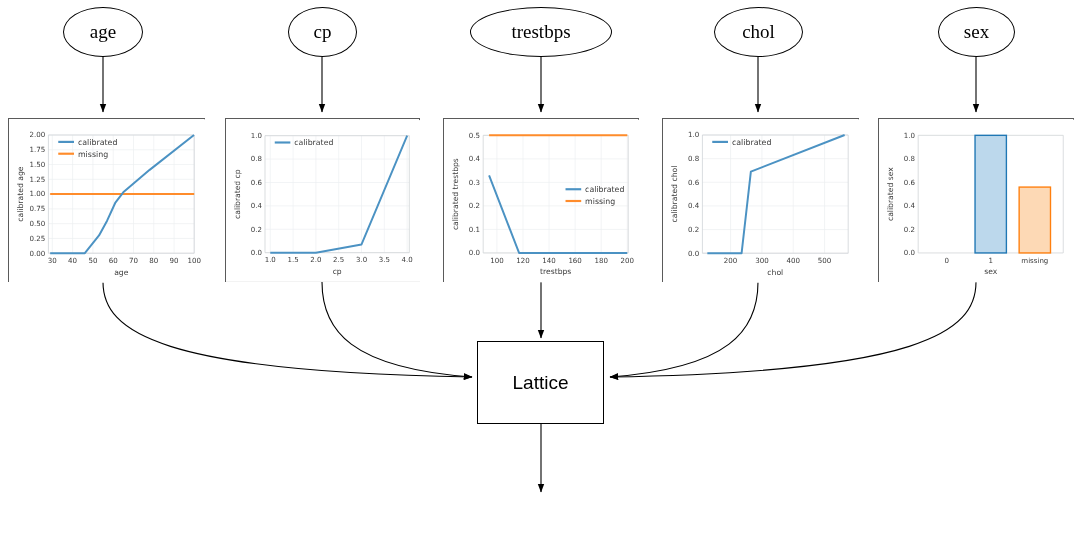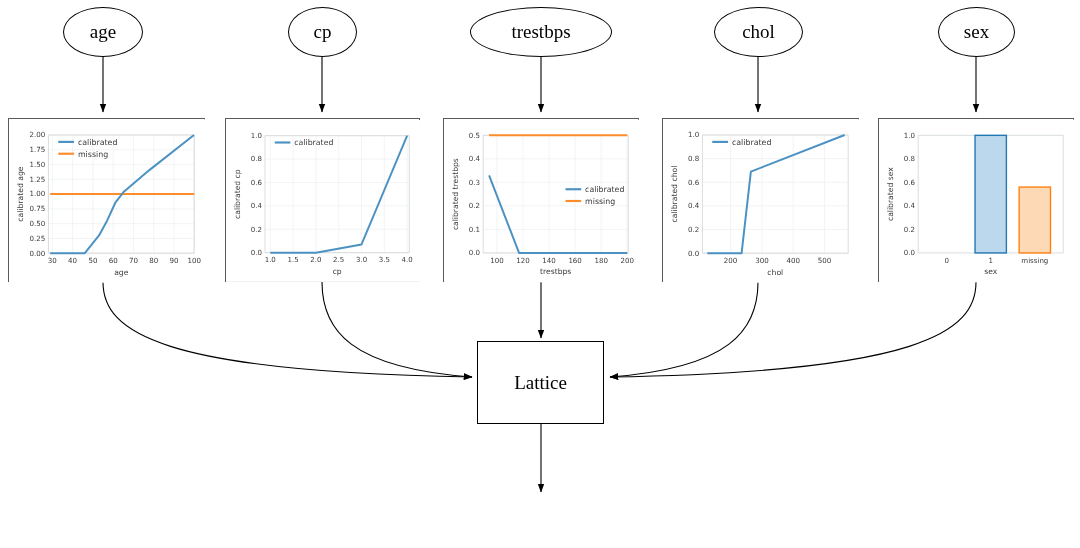--- a/index.html
+++ b/index.html
@@ -10,21 +10,21 @@
   
   .node-ellipse{
     position:absolute;border:1.1px solid #000;border-radius:50%;
     background:#fff;display:flex;align-items:center;justify-content:center;
     font-family:"Liberation Serif",serif;font-size:19px;color:#000;
     box-sizing:border-box;
   }
   .node-box{
     position:absolute;border:1.1px solid #000;background:#fff;
     display:flex;align-items:center;justify-content:center;
-    font-family:Liberation Serif, serif;font-size:19px;color:#000;
+    font-family:Liberation Sans, sans-serif;font-size:19px;color:#000;
     box-sizing:border-box;
   }
 
   
   .panel{
     position:absolute;background:#ffffff;border:1.3px solid #5a5a5a;
     box-sizing:border-box;
   }
   .plot-svg{display:block;}
   .tick-lbl{font-family:"DejaVu Sans","Liberation Sans",sans-serif;font-size:3.6px;fill:#3b3b3b;}

